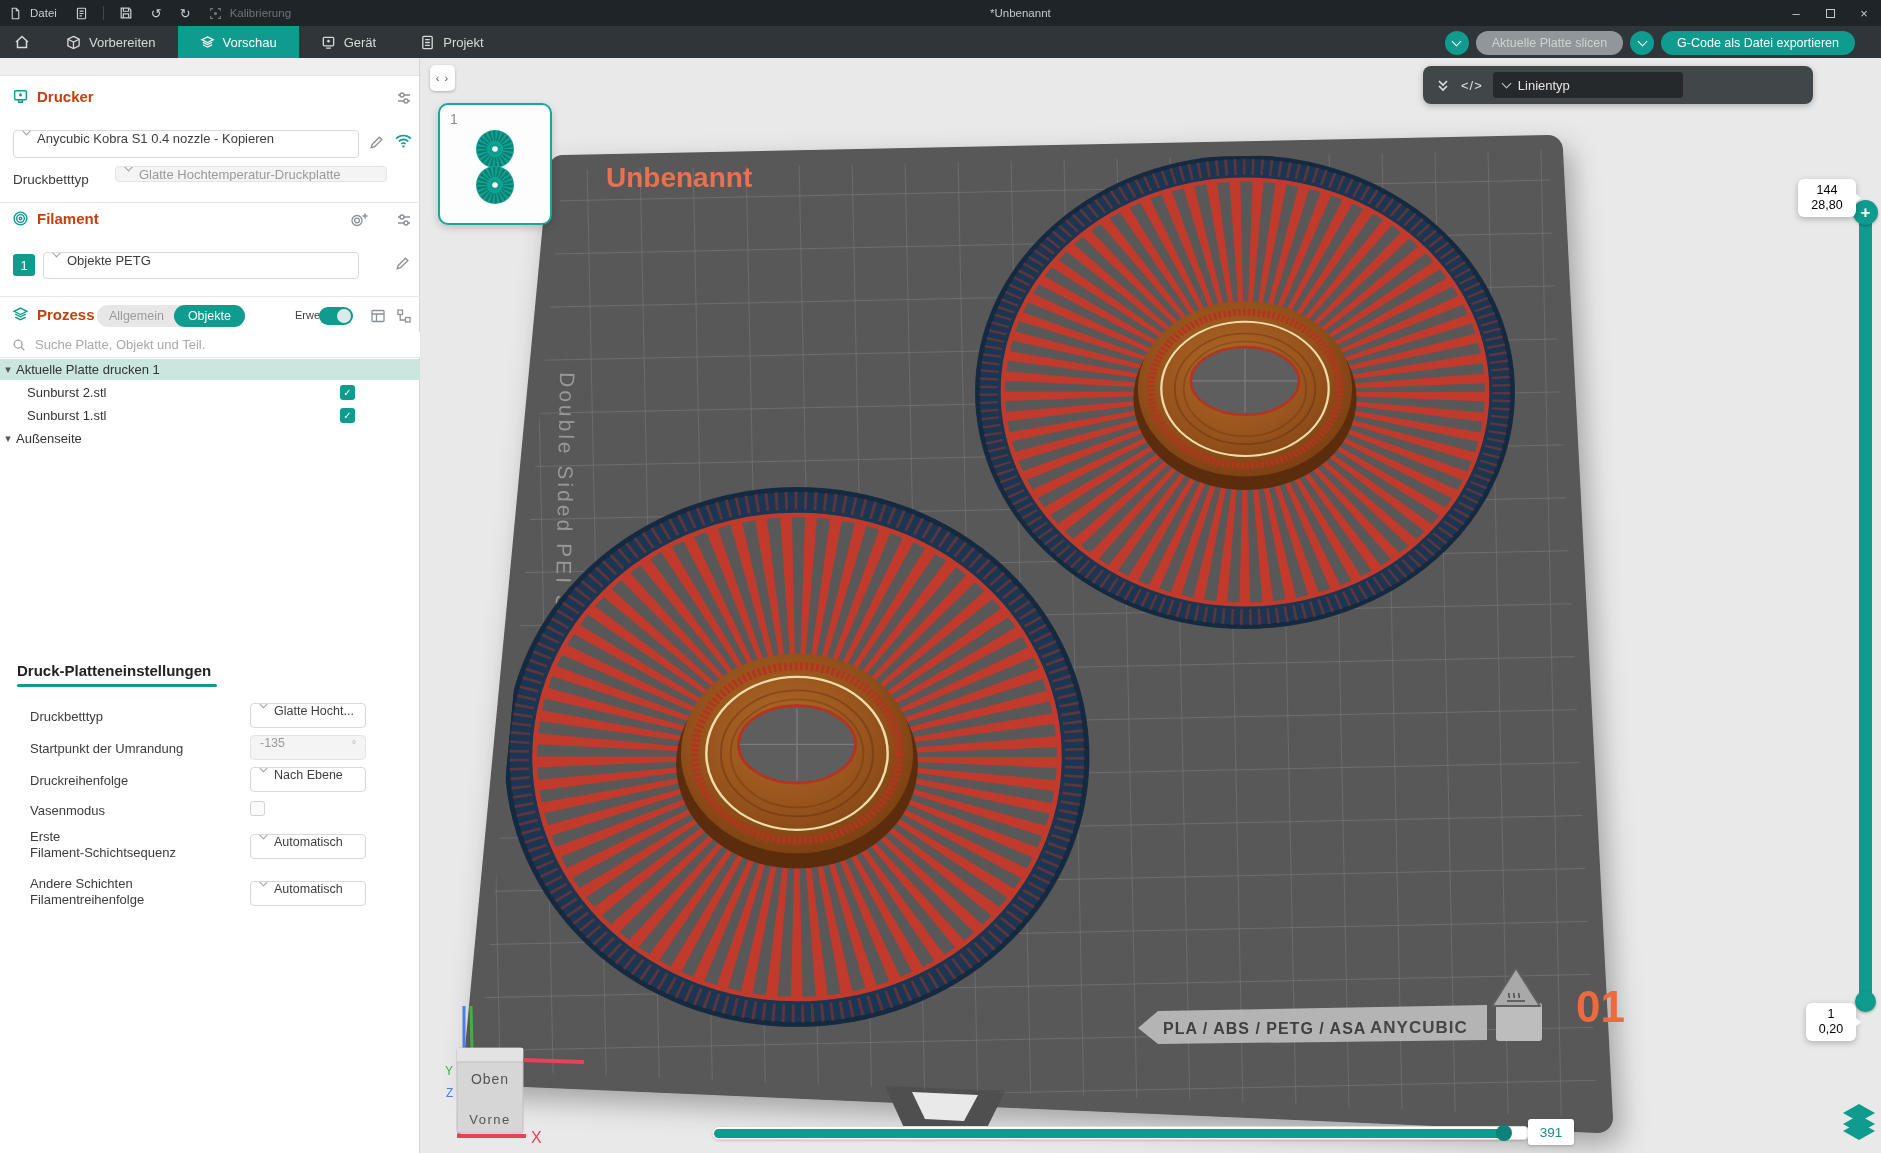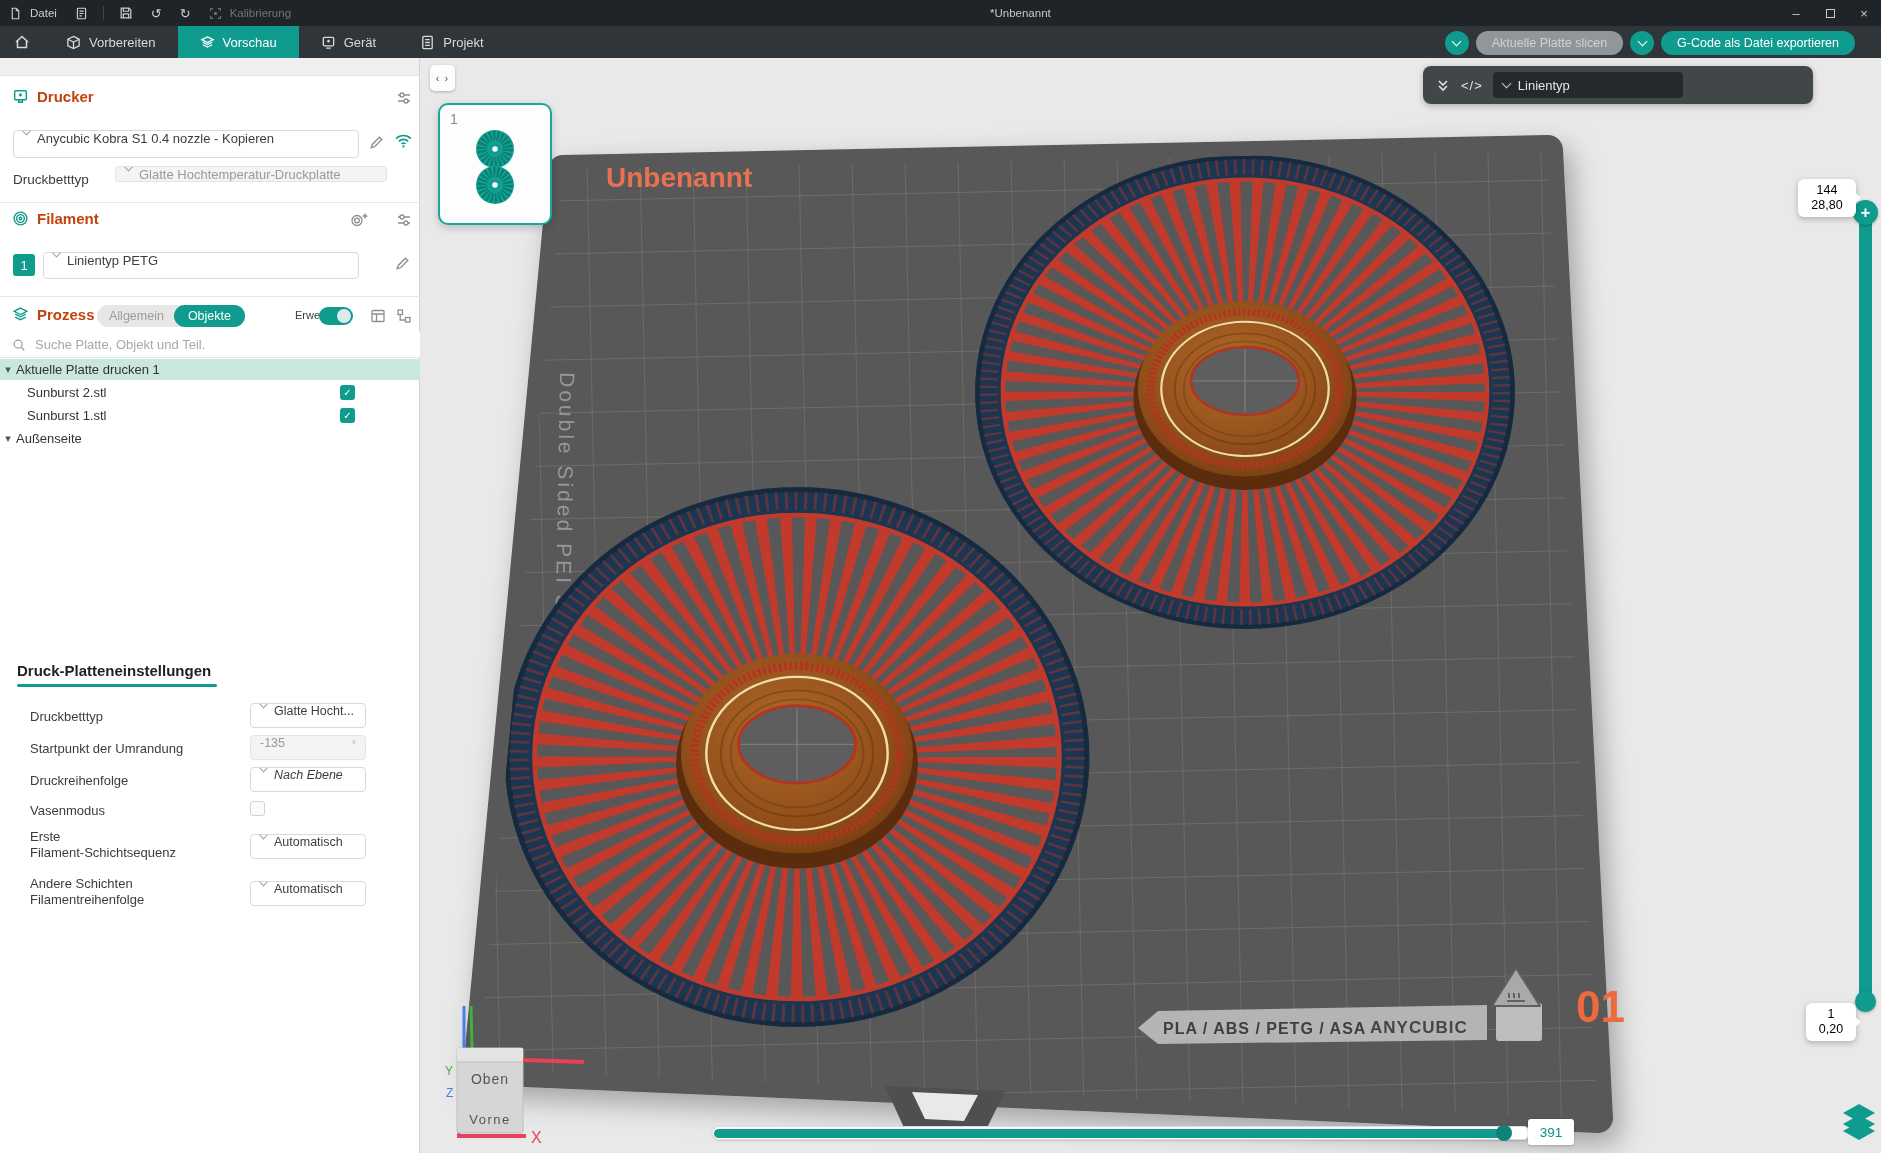--- a/index.html
+++ b/index.html
@@ -264,21 +264,21 @@
     <span class="gray-ic" style="position:absolute;left:396px;top:154px;">
       <svg width="16" height="16" viewBox="0 0 16 16" fill="none" stroke="#8b9196" stroke-width="1.4">
           <path d="M2 5h12M2 11h12"></path>
           <circle cx="6" cy="5" r="2" fill="#fff"></circle>
           <circle cx="10" cy="11" r="2" fill="#fff"></circle>
         </svg>
     </span>
     <div class="badge" style="left:13px;top:196px;">1</div>
     <div class="sel" style="left:43px;top:194px;width:316px;height:27px;">
       <span class="chev"></span>
-      <span>Linientyp PETG</span>
+      <span>Objekte PETG</span>
     </div>
     <span style="position:absolute;left:394px;top:197px;">
       <svg width="17" height="17" viewBox="0 0 16 16" fill="none" stroke="#8b9196" stroke-width="1.3">
           <path d="M3 13l1-3.2L10.8 3l2.2 2.2L6.2 12z"></path>
         </svg>
     </span>
     <div class="divider" style="top:238px;"></div>
 
     <div class="sec-head" style="left:12px;top:248px;font-size:15px;">
       <span class="hdr-ic">
@@ -347,21 +347,21 @@
       <span>Glatte Hocht...</span>
     </div>
 
     <div class="lab" style="left:30px;top:683px;font-size:13px;">Startpunkt der Umrandung</div>
     <div class="sel small gray" style="left:250px;top:677px;width:116px;">
       <span>-135</span>
       <span class="unit">°</span>
     </div>
 
     <div class="lab" style="left:30px;top:715px;font-size:13px;">Druckreihenfolge</div>
-    <div class="sel small" style="left:250px;top:709px;width:116px;font-style:italic;">
+    <div class="sel small" style="left:250px;top:709px;width:116px;">
       <span class="chev"></span>
       <span>Nach Ebene</span>
     </div>
 
     <div class="lab" style="left:30px;top:745px;font-size:13px;">Vasenmodus</div>
     <div class="cbx empty" style="left:250px;top:743px;"></div>
 
     <div class="lab2" style="left:30px;top:771px;">
       <div>Erste</div>
       <div>Filament-Schichtsequenz</div>

